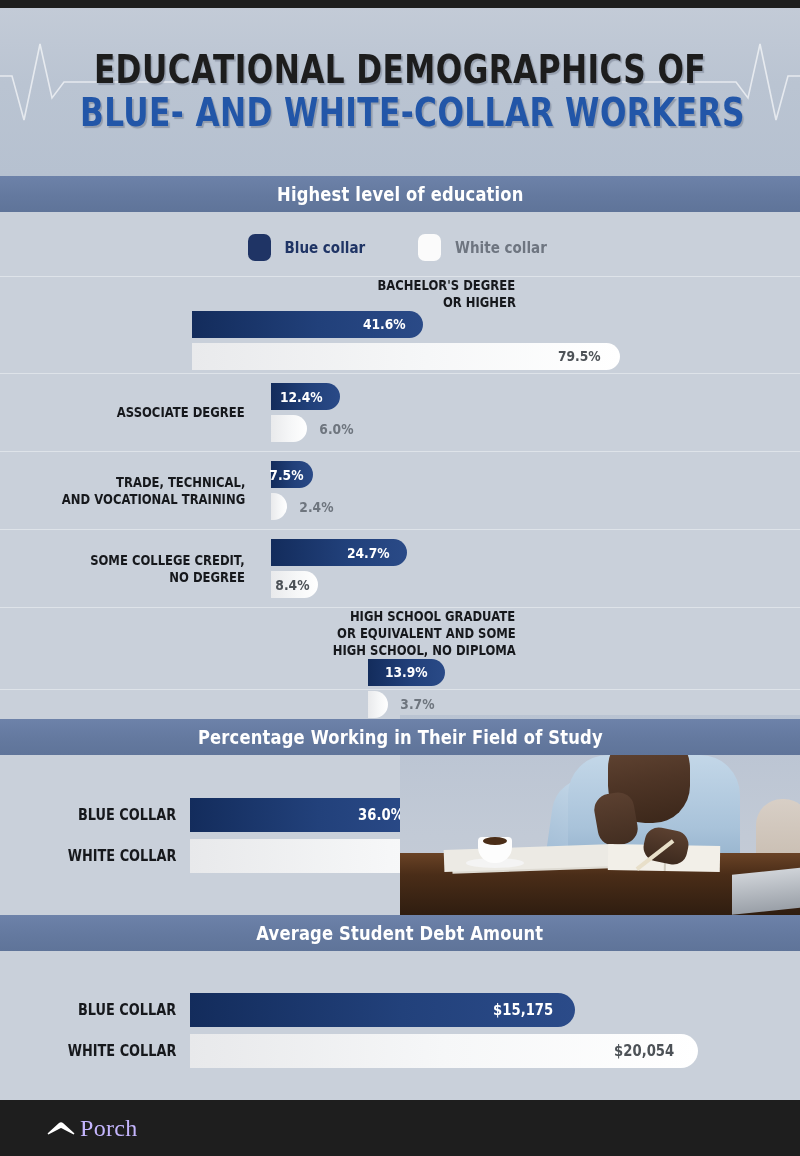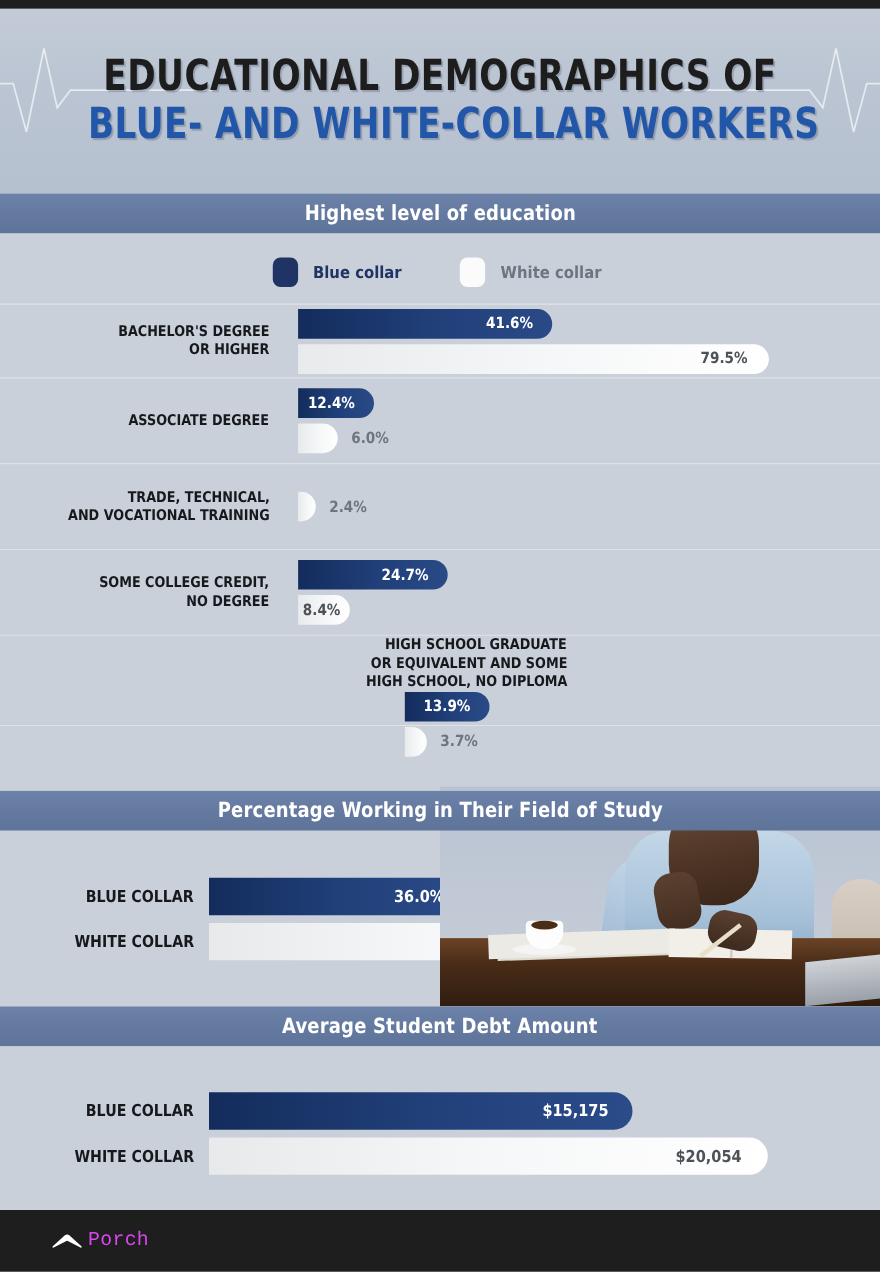--- a/index.html
+++ b/index.html
@@ -198,21 +198,21 @@
     position: absolute; left: 0; bottom: 0; width: 800px; height: 56px;
     background: #1e1e1e;
     display: flex; align-items: center; justify-content: space-between;
     padding: 0 46px;
   }
   .src { font-family:"DejaVu Sans", sans-serif; font-size: 12.5px; color:#f2f2f2; }
   .src b { font-weight: bold; }
   .src span { display:inline-block; transform: scaleX(.92); transform-origin:left center; }
   .logo { display:flex; align-items:center; gap: 4px; }
   .logo-mark { display:block; }
-  .logo-text { font-family:Liberation Mono, monospace; font-size: 18px; color:#d946ef; letter-spacing:.3px; }
+  .logo-text { font-family:Liberation Serif, serif; font-size: 24px; color:#c4b5fd; letter-spacing:.3px; }
 </style>
 </head>
 <body>
 
 <div class="page">
 
   <div class="rail-top"></div>
 
   <div class="title-band">
     <svg class="ekg left" width="220" height="90" viewBox="0 0 220 90">
@@ -238,21 +238,21 @@
     </div>
     <div class="legend-gap"></div>
     <div class="legend-item">
       <span class="sw white"></span>
       <span class="legend-label white">White collar</span>
     </div>
   </div>
 
   <div class="edu-area">
 
-    <div class="edu-row" style="height:68px;">
+    <div class="edu-row" style="height:98px;flex-direction:column;">
       <div class="edu-label">
         <span>BACHELOR'S DEGREE</span><br>
         <span>OR HIGHER</span>
       </div>
       <div class="edu-bars">
         <div class="barline">
           <div class="bar blue" style="width:231px">
             <span class="val inside"><i>41.6%</i></span>
           </div>
         </div>
@@ -280,20 +280,25 @@
         </div>
       </div>
     </div>
 
     <div class="edu-row" style="height:78px;">
       <div class="edu-label">
         <span>TRADE, TECHNICAL,</span><br>
         <span>AND VOCATIONAL TRAINING</span>
       </div>
       <div class="edu-bars">
+        <div class="barline">
+          <div class="bar blue" style="width:42px">
+            <span class="val inside" style="padding-right:7px"><i>7.5%</i></span>
+          </div>
+        </div>
         <div class="barline">
           <div class="bar white" style="width:16px"></div>
           <span class="val outside"><i>2.4%</i></span>
         </div>
       </div>
     </div>
 
     <div class="edu-row" style="height:78px;">
       <div class="edu-label">
         <span>SOME COLLEGE CREDIT,</span><br>

